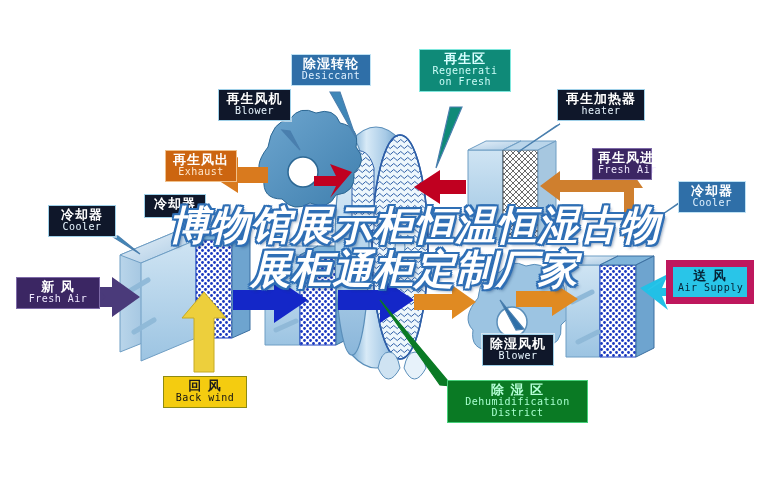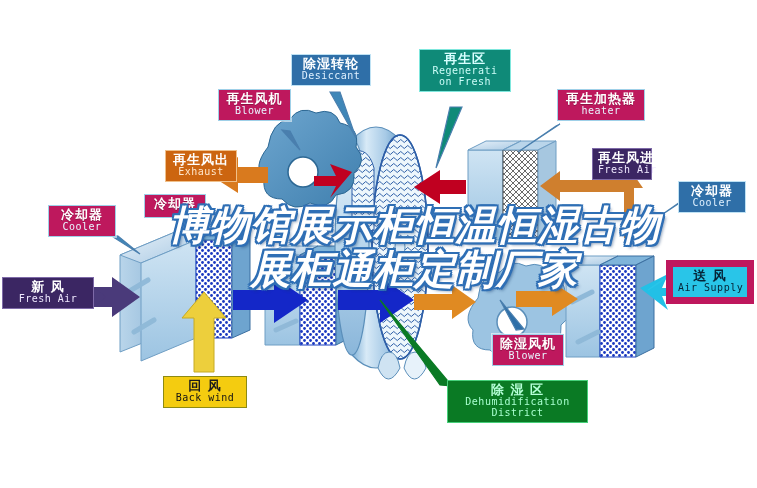--- a/index.html
+++ b/index.html
@@ -28,21 +28,21 @@
     font-size:13px;
     letter-spacing:1px;
   }
   .lbl .en{
     display:block;
     font-family:"DejaVu Sans Mono","Liberation Mono",monospace;
     font-size:10px;
     letter-spacing:.5px;
   }
   
-  .v-blue{background:#be185d;color:#ffffff;border:1px solid #9fd0e8;
+  .v-blue{background:#0f172a;color:#ffffff;border:1px solid #9fd0e8;
           box-shadow:0 0 0 1px rgba(255,255,255,.55);}
   .v-blue .cn{color:#ffffff;text-shadow:0 1px 0 rgba(0,0,0,.25);}
   .v-blue .en{color:#e8f6ff;}
 
   .v-blue2{background:#2f6fa8;color:#ffffff;border:1px solid #bfe2f4;}
   .v-blue2 .cn{color:#ffffff;}
   .v-blue2 .en{color:#dff1ff;}
 
   .v-orange{background:#cc6510;color:#fff;border:1px solid #f0c08a;}
   .v-orange .cn{color:#ffffff;}
@@ -317,31 +317,31 @@
 
   <div class="lbl v-blue" style="left:48px;top:205px;width:68px;">
     <span class="cn">冷却器</span>
     <span class="en">Cooler</span>
   </div>
 
   <div class="lbl v-blue" style="left:144px;top:194px;width:62px;padding-bottom:6px;">
     <span class="cn">冷却器</span>
   </div>
 
-  <div class="lbl v-purple" style="left:2px;top:277px;width:92px;">
+  <div class="lbl v-purple" style="left:16px;top:277px;width:84px;">
     <span class="cn">新    风</span>
     <span class="en">Fresh Air</span>
   </div>
 
   <div class="lbl v-yellow" style="left:163px;top:376px;width:84px;">
     <span class="cn">回    风</span>
     <span class="en">Back wind</span>
   </div>
 
-  <div class="lbl v-blue" style="left:492px;top:334px;width:72px;">
+  <div class="lbl v-blue" style="left:482px;top:334px;width:72px;">
     <span class="cn">除湿风机</span>
     <span class="en">Blower</span>
   </div>
 
   <div class="lbl v-green" style="left:447px;top:380px;width:141px;">
     <span class="cn">除    湿    区</span>
     <span class="en">Dehumidification</span>
     <span class="en">District</span>
   </div>
 

